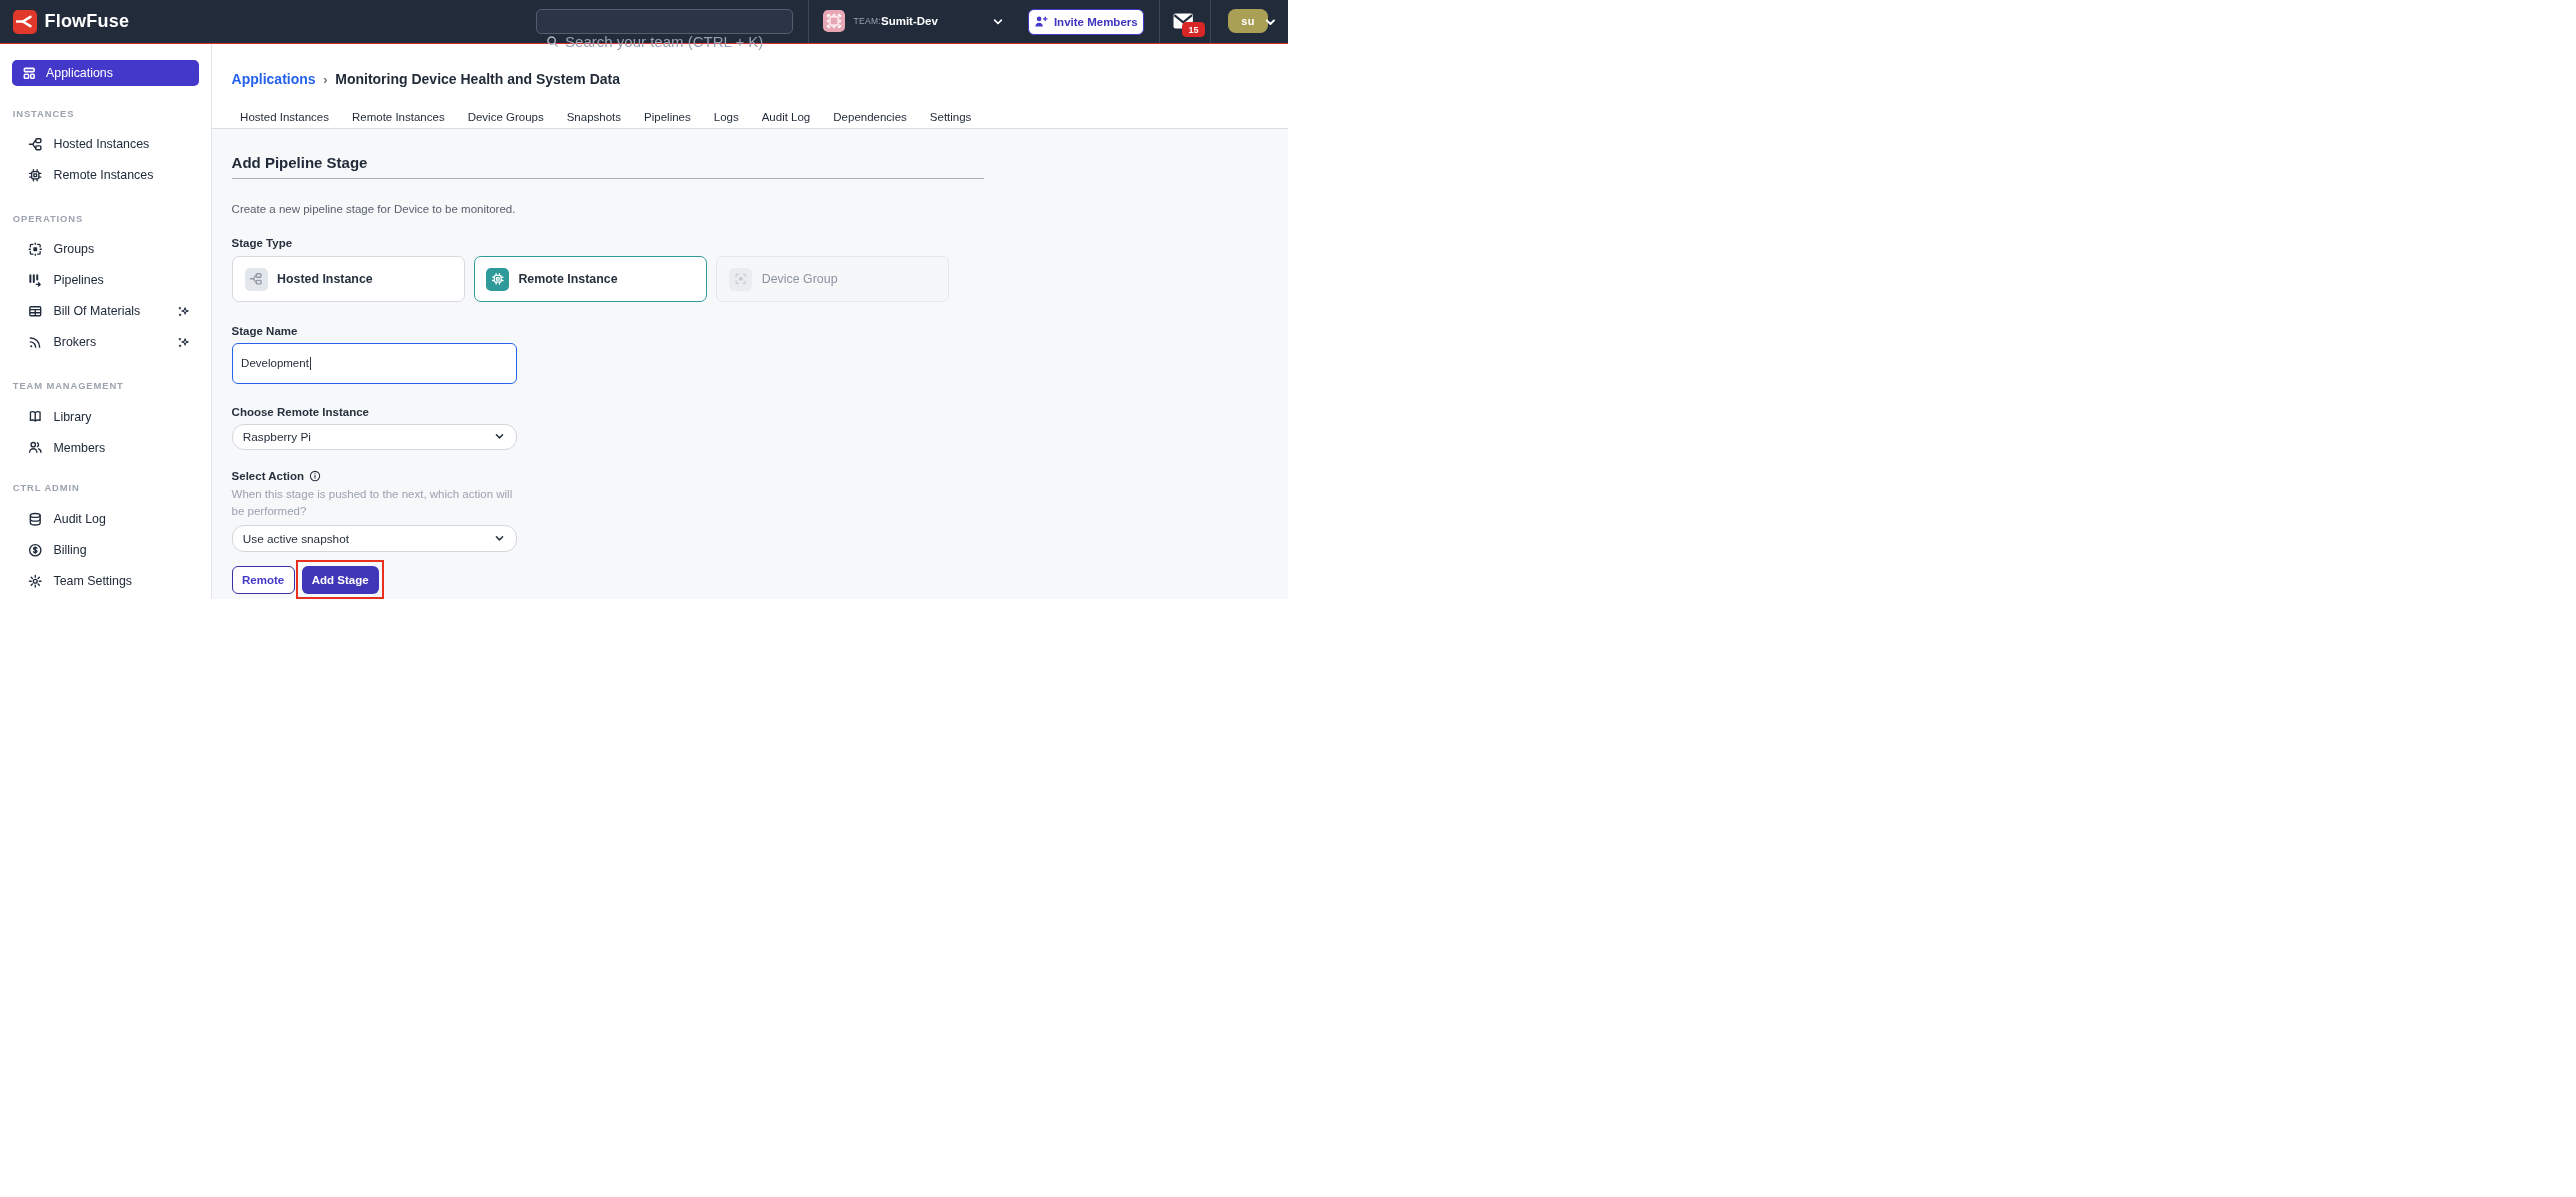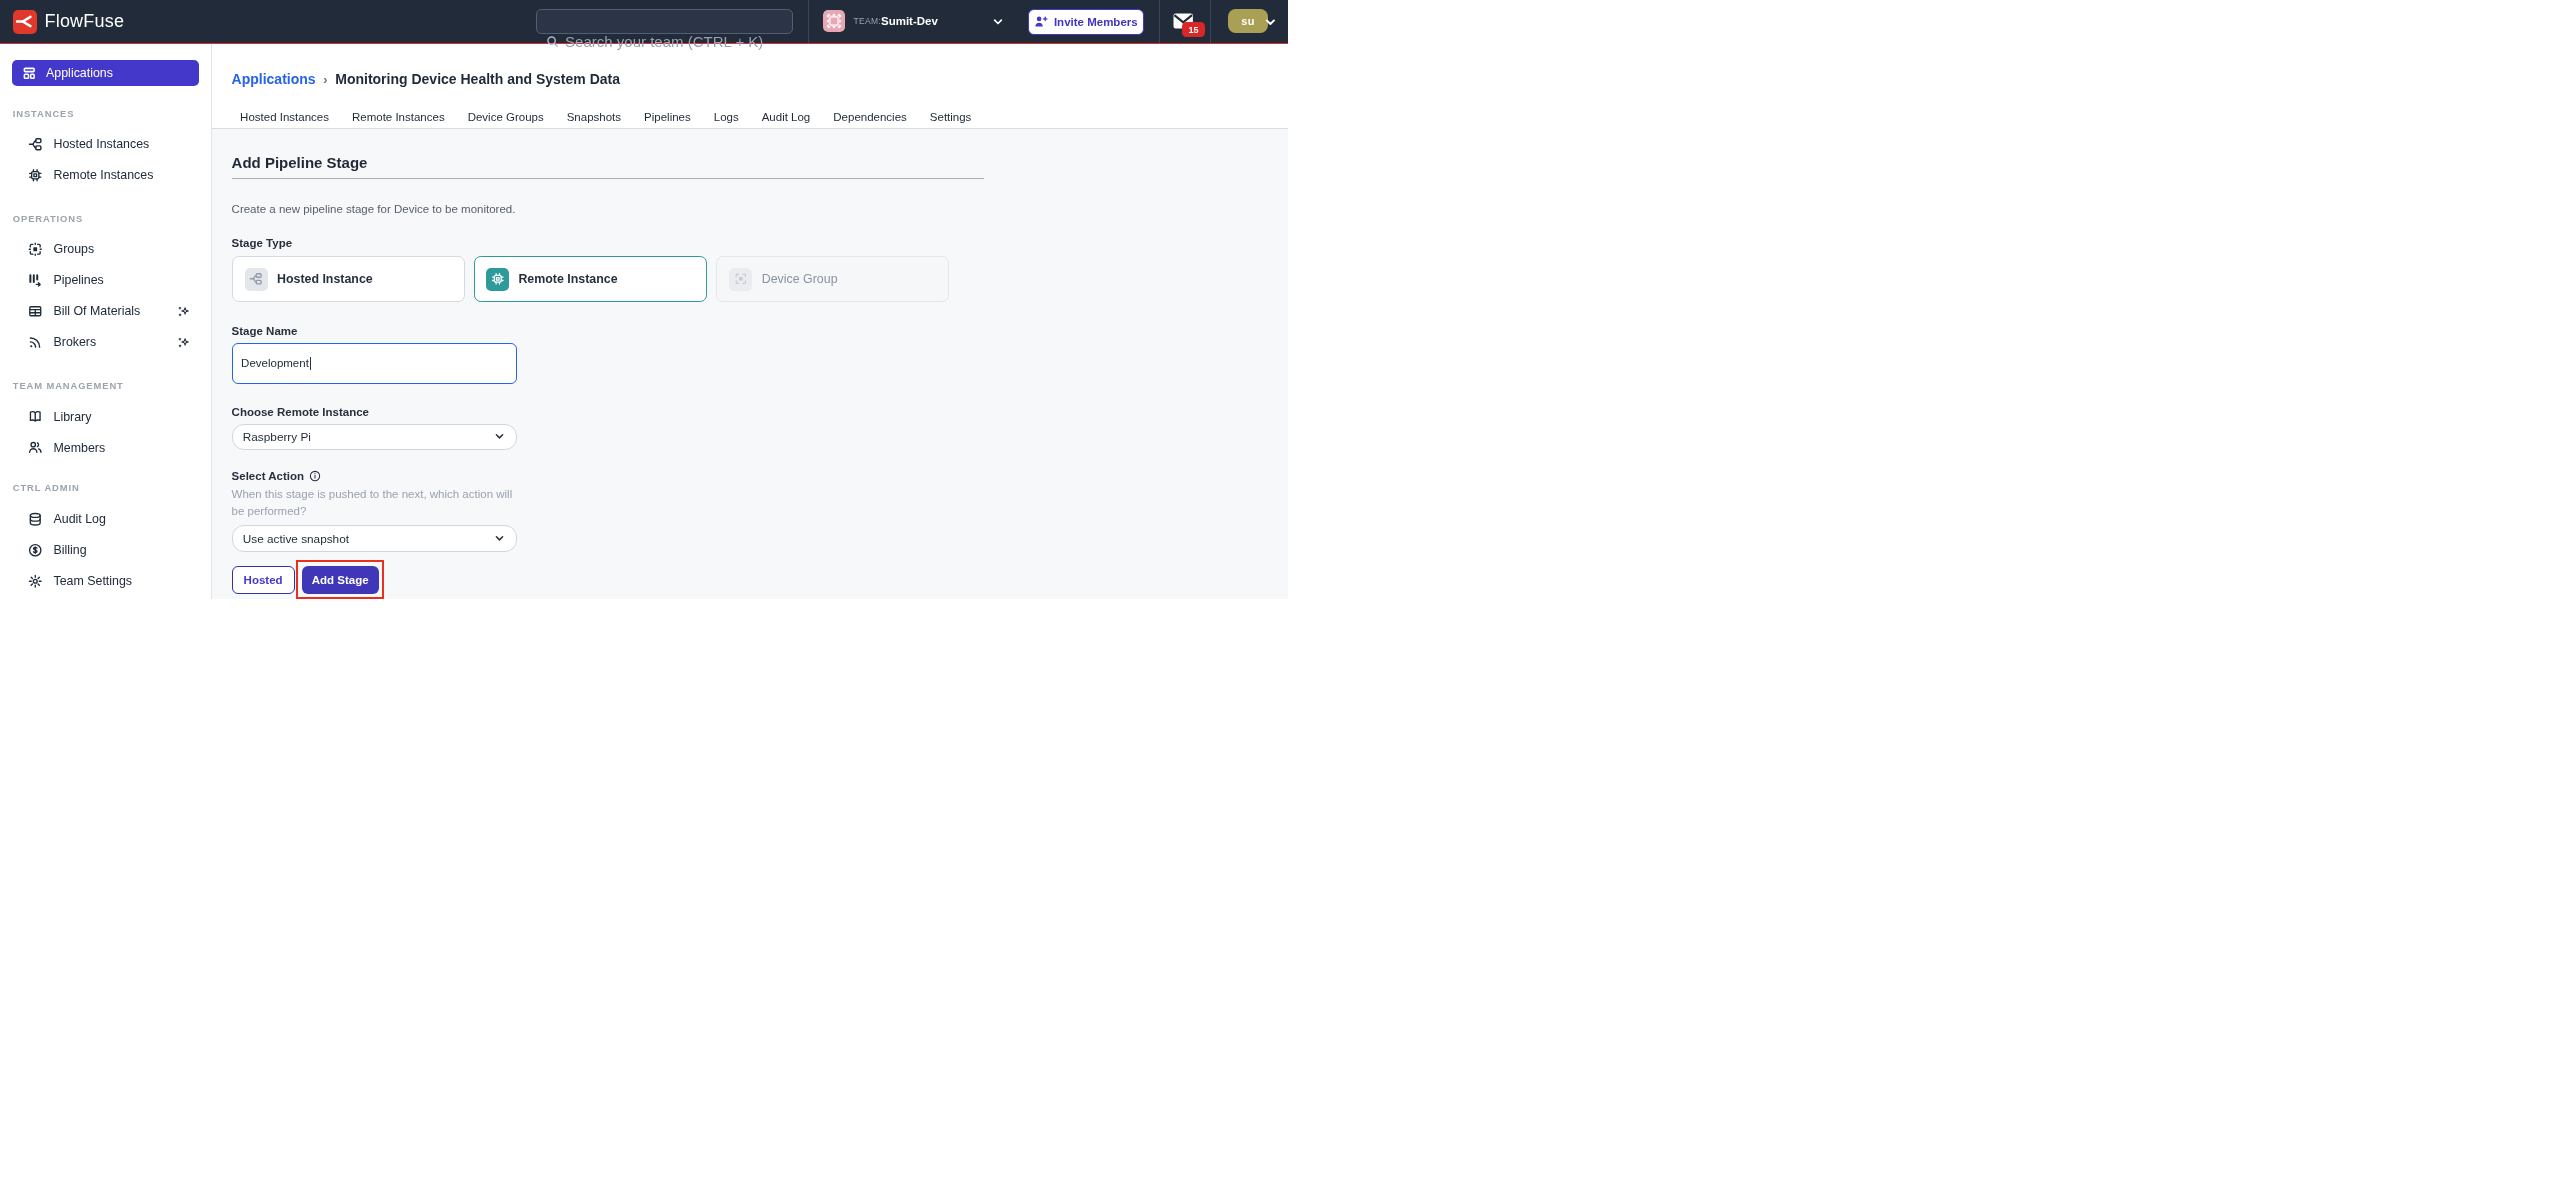--- a/index.html
+++ b/index.html
@@ -5,21 +5,21 @@
   * { margin:0; padding:0; box-sizing:border-box; }
   html,body { width:1288px; height:599px; overflow:hidden;
     font-family:"Liberation Sans","DejaVu Sans",sans-serif; background:#fff; }
 
   
   .navbar { position:relative; height:44px; background:#212b3a;
     border-bottom:1.7px solid #d5302f; }
   .brand { position:absolute; left:12.8px; top:0; height:43px; display:flex; align-items:center; gap:7.7px; }
   .logo-box { width:24px; height:24px; border-radius:5.1px; background:#e0392b;
     display:flex; align-items:center; justify-content:center; }
-  .brand-name { color:#fff; font-size:18px; font-weight:400; letter-spacing:0.2px; }
+  .brand-name { color:#fff; font-size:18px; font-weight:700; letter-spacing:0.2px; }
   .nav-search { position:absolute; left:536px; top:8.5px; width:257px; height:25.6px;
     background:#2b3547; border:0.9px solid #535e70; border-radius:5.1px;
     display:flex; align-items:center; gap:6.8px; padding:0 8.5px; color:#98a1b0; }
   .nav-search span { font-size:15px;margin-top:40px; }
   .nav-divider { position:absolute; top:0; width:0.9px; height:43px; background:#39455a; }
   .team-block { position:absolute; left:823px; top:10.2px; display:flex; gap:8.5px; align-items:center; }
   .team-text { display:flex; flex-direction:row; line-height:11px; }
   .team-label { color:#9aa3af; font-size:8.5px; letter-spacing:0.3px; }
   .team-name { color:#fff; font-size:11.5px; font-weight:600; }
   .invite-btn { position:absolute; left:1028px; top:8.5px; width:116px; height:26.4px;
@@ -429,21 +429,21 @@
       <div class="select mt-help-select">
         <span>Use active snapshot</span>
         <span>
           <svg width="11" height="11" viewBox="0 0 16 16" fill="none" stroke="#27303d" stroke-width="2.2" stroke-linecap="round" stroke-linejoin="round">
               <path d="M3.5 5.5 L8 10 L12.5 5.5"></path>
             </svg>
         </span>
       </div>
 
       <div class="btn-row">
-        <button class="cancel-btn">Hosted</button>
+        <button class="cancel-btn">Remote</button>
         <span class="annot-box">
           <button class="submit-btn">Add Stage</button>
         </span>
       </div>
     </div>
   </main>
 </div>
 
 
 </body></html>

